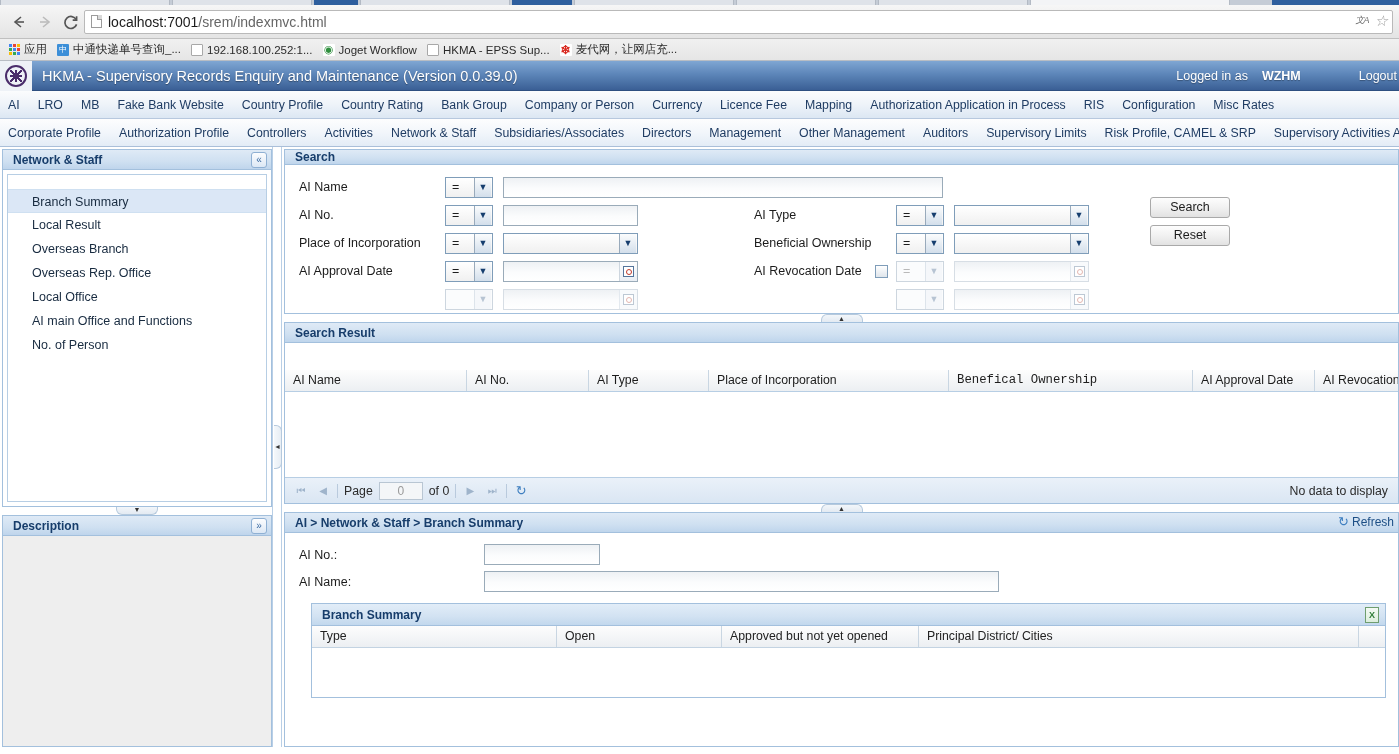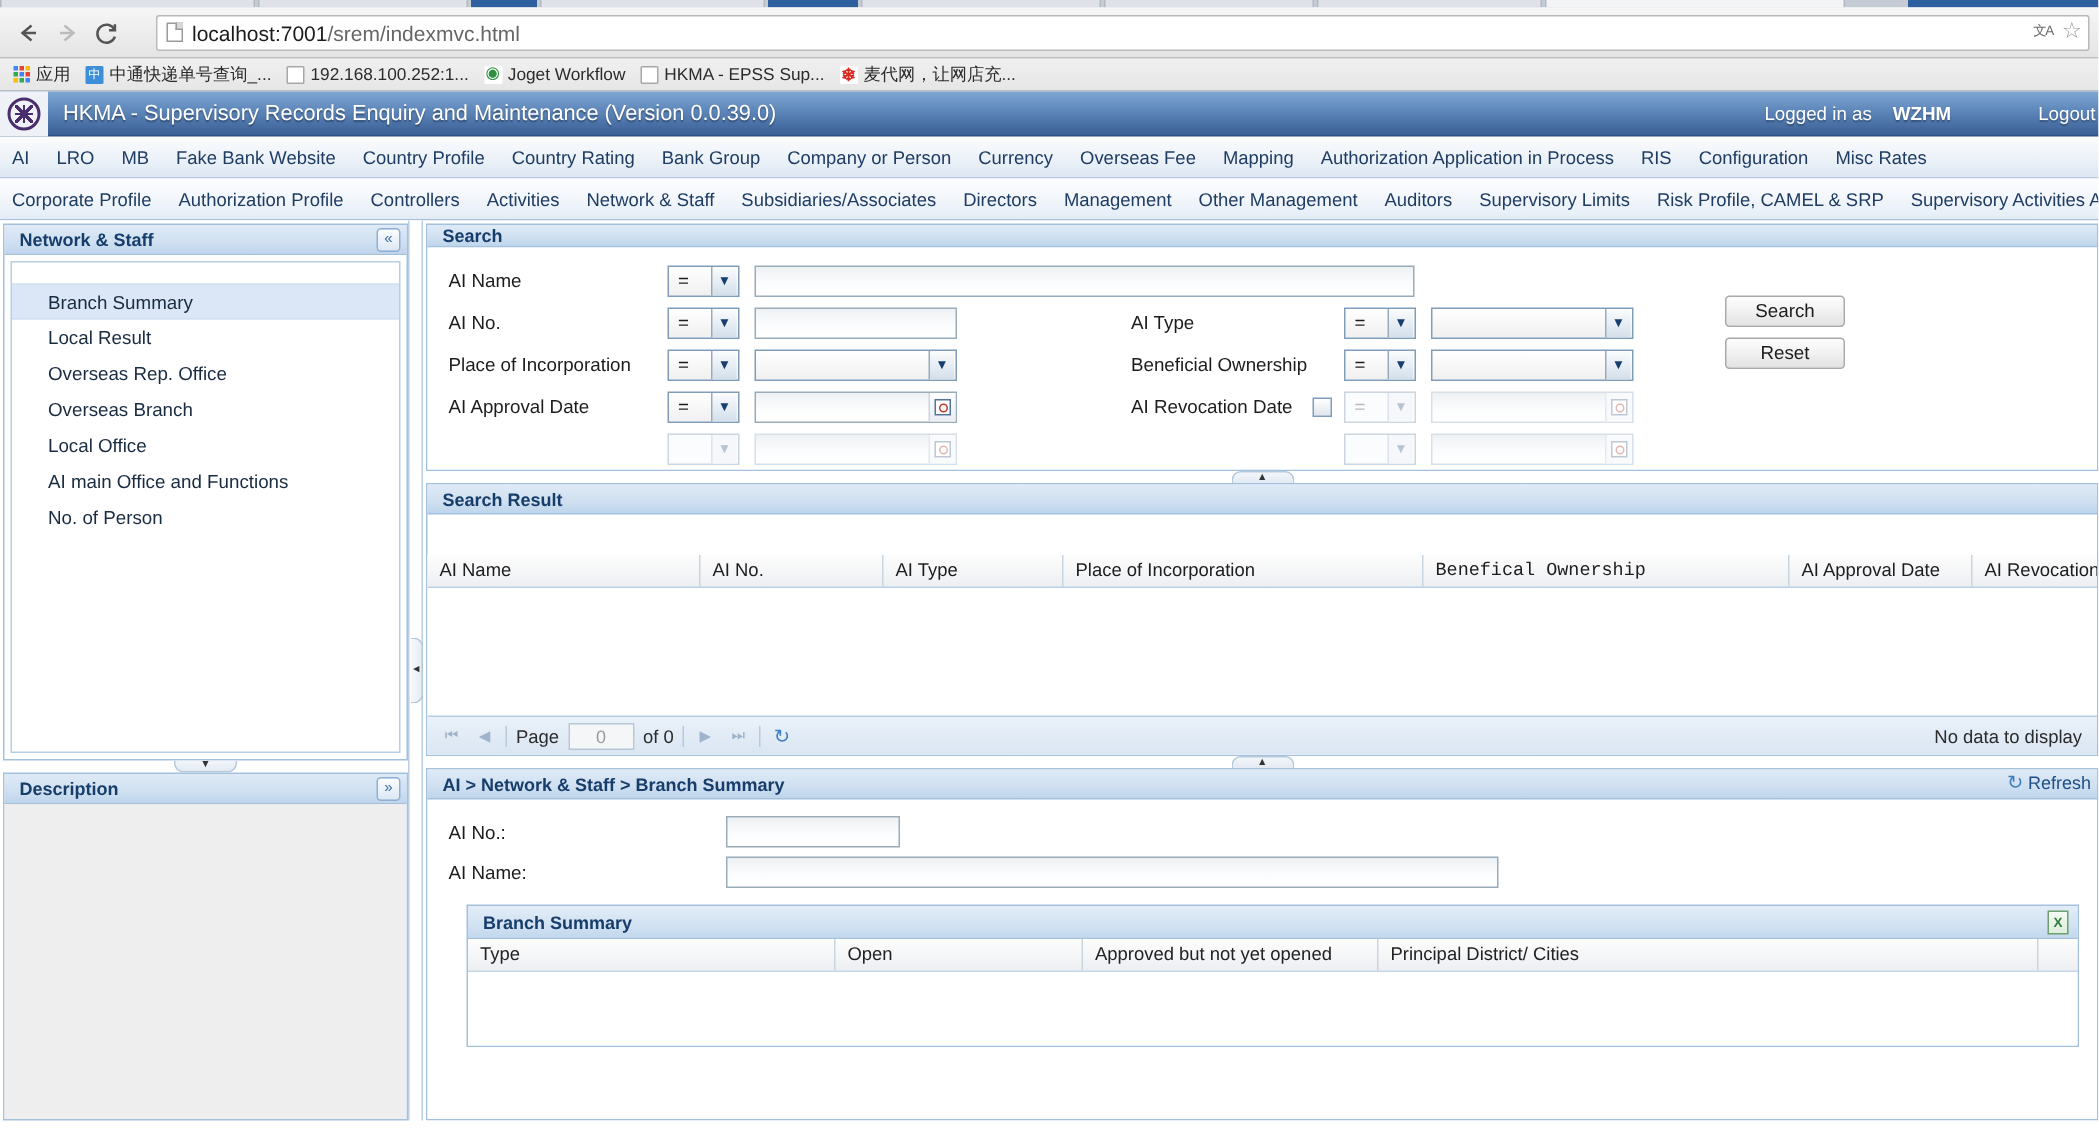--- a/index.html
+++ b/index.html
@@ -47,21 +47,21 @@
     color: #5a5a5a;
     font-size: 17px;
     line-height: 1;
   }
   .nav-btn.disabled { color: #b6b6b6; }
   .nav-btn svg { display: block; }
 
   .omnibox {
     flex: 1;
     height: 24px;
-    margin-left: 20px;
+    margin-left: 0;
     background: #ffffff;
     border: 1px solid #b9b9b9;
     border-radius: 2px;
     display: flex;
     align-items: center;
     padding: 0 6px;
     position: relative;
   }
   .page-icon {
     width: 11px; height: 13px;
@@ -81,21 +81,21 @@
   }
   .url {
     font-size: 14px;
     font-family: "Liberation Sans", sans-serif;
     white-space: nowrap;
   }
   .url .host { color: #1b1b1b; }
   .url .path { color: #666; }
   .omni-right {
     position: absolute; right: 4px; top: 2px;
-    display: flex; align-items: center; gap: 5px;
+    display: flex; align-items: center; gap: 5px; font-style: italic;
   }
   .icon-translate {
     width: 15px; height: 15px;
     font-size: 9px;
     color: #6b6b6b;
     line-height: 15px;
     text-align: center;
     letter-spacing: -1px;
   }
   .icon-star { color: #9a9a9a; font-size: 15px; line-height: 15px; }
@@ -717,21 +717,21 @@
   <div class="menubar" id="menu-primary">
       <div class="menu-item">AI</div>
       <div class="menu-item">LRO</div>
       <div class="menu-item">MB</div>
       <div class="menu-item">Fake Bank Website</div>
       <div class="menu-item">Country Profile</div>
       <div class="menu-item">Country Rating</div>
       <div class="menu-item">Bank Group</div>
       <div class="menu-item">Company or Person</div>
       <div class="menu-item">Currency</div>
-      <div class="menu-item">Overseas Fee</div>
+      <div class="menu-item">Licence Fee</div>
       <div class="menu-item">Mapping</div>
       <div class="menu-item">Authorization Application in Process</div>
       <div class="menu-item">RIS</div>
       <div class="menu-item">Configuration</div>
       <div class="menu-item">Misc Rates</div>
     </div>
   <div class="menubar second" id="menu-secondary">
       <div class="menu-item">Corporate Profile</div>
       <div class="menu-item">Authorization Profile</div>
       <div class="menu-item">Controllers</div>
@@ -752,22 +752,22 @@
     <div id="leftcol">
 
       <div class="panel" id="tree-panel">
         <div class="panel-head">
           <span class="panel-title">Network &amp; Staff</span>
           <span class="panel-tool">«</span>
         </div>
         <div class="tree-body" id="tree-list">
             <div class="tree-item selected"><span>Branch Summary</span></div>
             <div class="tree-item"><span>Local Result</span></div>
+            <div class="tree-item"><span>Overseas Branch</span></div>
             <div class="tree-item"><span>Overseas Rep. Office</span></div>
-            <div class="tree-item"><span>Overseas Branch</span></div>
             <div class="tree-item"><span>Local Office</span></div>
             <div class="tree-item"><span>AI main Office and Functions</span></div>
             <div class="tree-item"><span>No. of Person</span></div>
           </div>
       </div>
 
       <div class="vsplit">
         <div class="grip">▼</div>
       </div>
 

